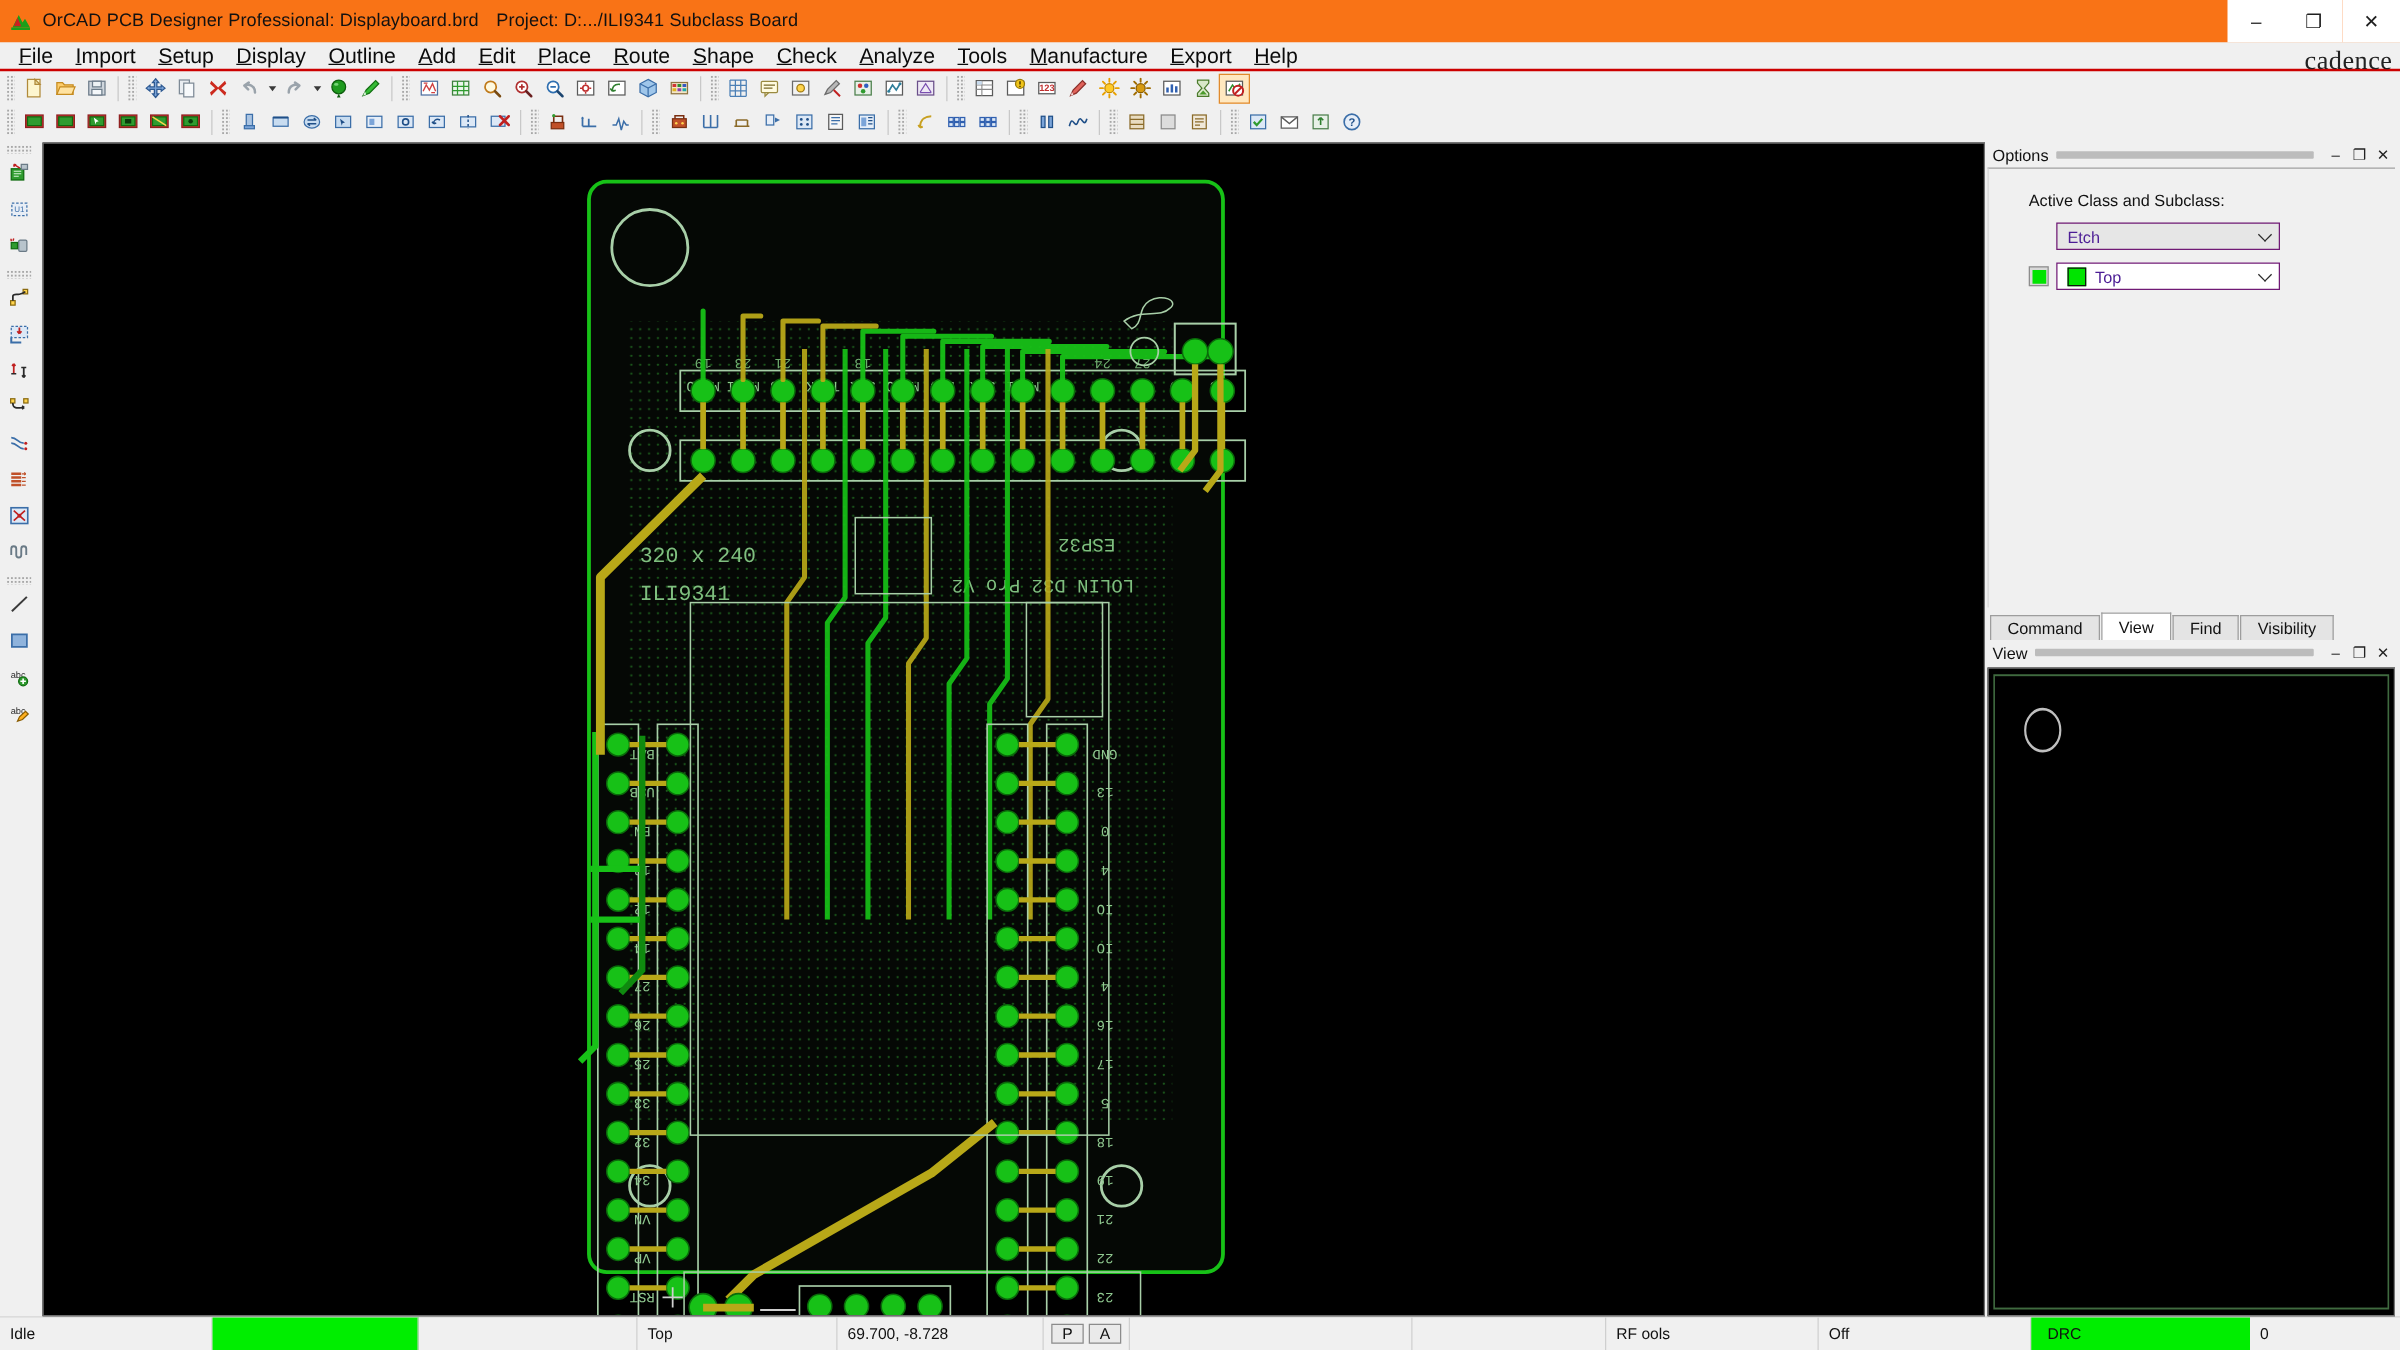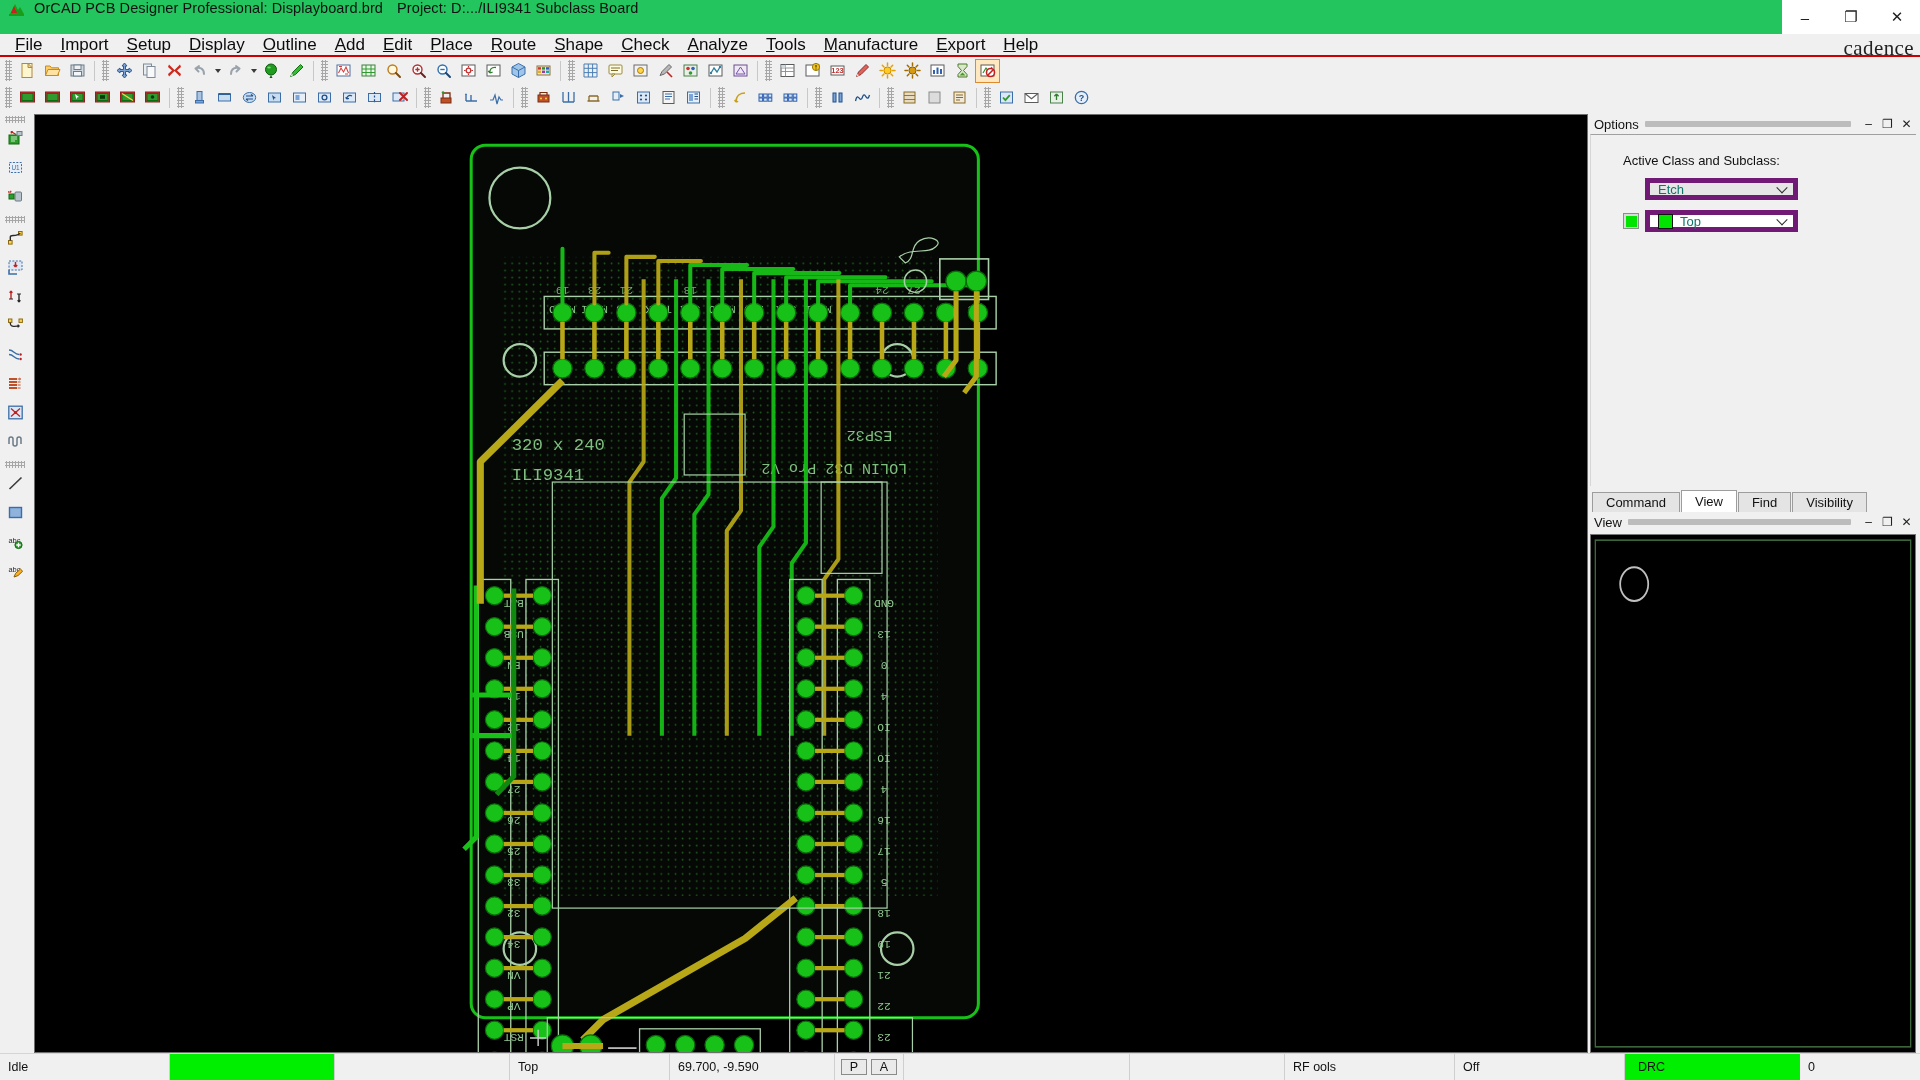--- a/index.html
+++ b/index.html
@@ -10,22 +10,22 @@
     font-family: "Liberation Sans", sans-serif;
     font-size: 13px;
     background: #f0f0f0;
     color: #1a1a1a;
   }
   #app { position: relative; width: 1920px; height: 1080px; display: flex; flex-direction: column; }
 
   
   .titlebar {
     height: 34px; min-height: 34px;
-    background: #22c55e;
-    display: flex; align-items: flex-start;
+    background: #f97316;
+    display: flex; align-items: center;
     padding-left: 8px;
     position: relative;
   }
   .title-icon { width: 18px; height: 18px; margin-right: 8px; position: relative; flex: none; }
   .title-text { font-size: 14.5px; color: #111; letter-spacing: .1px; white-space: nowrap; }
   .title-proj { margin-left: 14px; }
   .win-btns { position: absolute; right: 0; top: 0; height: 34px; display: flex; }
   .win-btn {
     width: 46px; height: 34px; display: flex; align-items: center; justify-content: center;
     font-size: 15px; color: #202020; cursor: default; background: #ffffff;
@@ -125,23 +125,23 @@
     font-size: 12px; color: #222; cursor: default;
   }
   .panel-body {
     flex: 1; background: #f0f0f0; border-top: 1px solid #a0a0a0;
     border-left: 1px solid #d6d6d6; min-height: 0; padding-left: 24px;
   }
 
   .opt-label { font-size: 13px; color: #111; margin: 18px 0 0 8px; }
   .opt-row { display: flex; align-items: center; margin-top: 10px; padding-left: 30px; }
   .combo {
-    height: 22px; border: 5px solid #701a75; background: #e6e6e6;
-    display: flex; align-items: center; font-size: 13px; color: #0f766e;
-    padding-left: 8px; position: relative; cursor: default; width: 153px;
+    height: 22px; border: 1px solid #701a75; background: #e6e6e6;
+    display: flex; align-items: center; font-size: 13px; color: #4c1d95;
+    padding-left: 8px; position: relative; cursor: default; width: 179px;
   }
   .combo.white { background: #ffffff; }
   .combo .chev {
     position: absolute; right: 7px; top: 50%; width: 8px; height: 8px;
     border-right: 1.6px solid #2a2a2a; border-bottom: 1.6px solid #2a2a2a;
     transform: translateY(-65%) rotate(45deg);
   }
   .swatch-out {
     width: 16px; height: 16px; border: 1px solid #8d8d8d; background: #d9d9d9;
     display: flex; align-items: center; justify-content: center; margin-right: 6px; flex: none;
@@ -1303,21 +1303,21 @@
   <div class="statusbar">
     <div class="sb-cell" style="width:170px;">
       <span>Idle</span>
     </div>
     <div class="sb-cell sb-green" style="width:165px;"></div>
     <div class="sb-cell" style="width:175px;"></div>
     <div class="sb-cell" style="width:160px;">
       <span>Top</span>
     </div>
     <div class="sb-cell" style="width:165px;">
-      <span>69.700, -9.590</span>
+      <span>69.700, -8.728</span>
     </div>
     <div class="sb-cell" style="padding:0 4px;">
       <span class="sb-btn">P</span>
       <span class="sb-btn">A</span>
     </div>
     <div class="sb-grow"></div>
     <div class="sb-cell" style="width:155px;"></div>
     <div class="sb-cell" style="width:170px;">
       <span>RF ools</span>
     </div>

